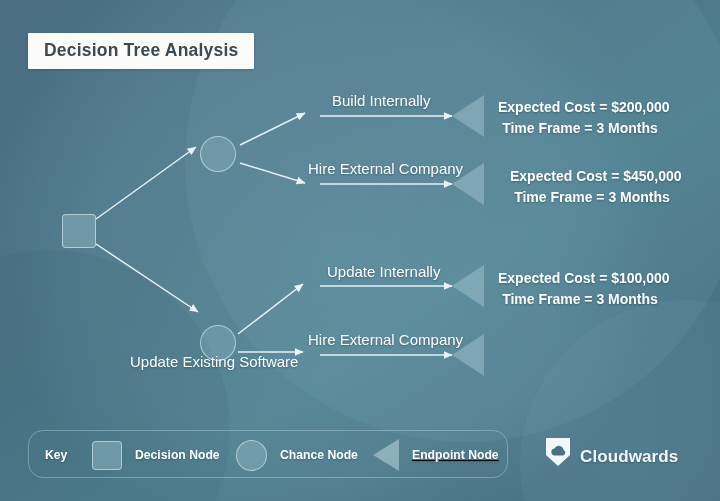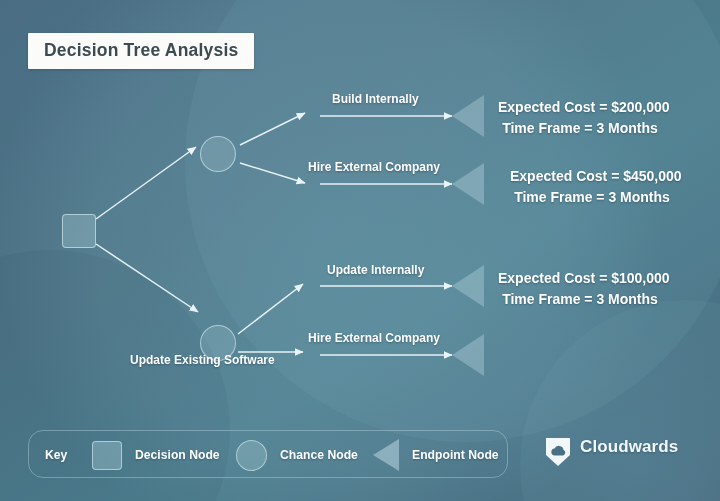--- a/index.html
+++ b/index.html
@@ -56,22 +56,22 @@
   #title-box .t {
     font-size:17.5px; font-weight:bold;
     color:#3c4a52; letter-spacing:0.2px;
     white-space:nowrap;
   }
 
   
   .lbl {
     position:absolute;
     color:#ffffff;
-    font-size:12px;
-    font-weight:bold;
+    font-size:15px;
+    font-weight:normal;
     white-space:nowrap;
     text-shadow:0 1px 2px rgba(20,45,60,0.40);
   }
   .outcome {
     position:absolute;
     color:#ffffff;
     font-size:14px;
     font-weight:bold;
     white-space:nowrap;
     text-align:center;
@@ -123,21 +123,21 @@
   .lg-tri {
     width:0;height:0;
     border-top:16px solid transparent;
     border-bottom:16px solid transparent;
     border-right:26px solid rgba(196,222,232,0.50);
   }
 
   
   #brand {
     position:absolute; left:545px; top:437px;
-    display:flex; align-items:flex-start; gap:9px;
+    display:flex; align-items:flex-end; gap:9px;
   }
   #brand .name {
     color:#f2f7f9; font-size:17px; font-weight:bold; letter-spacing:0.1px;
     text-shadow:0 1px 2px rgba(20,45,60,0.35);
   }
 </style>
 </head>
 <body>
 
 <div id="canvas">
@@ -221,21 +221,21 @@
     <div class="lg-item" style="left:63px; gap:13px;">
       <span class="lg-sq"></span>
       <span class="lg-text">Decision Node</span>
     </div>
 
     <div class="lg-item" style="left:207px; gap:13px;">
       <span class="lg-ci"></span>
       <span class="lg-text">Chance Node</span>
     </div>
 
-    <div class="lg-item" style="left:344px; gap:13px;">
+    <div class="lg-item" style="left:344px; gap:13px;text-decoration:underline;">
       <span class="lg-tri"></span>
       <span class="lg-text">Endpoint Node</span>
     </div>
   </div>
 
   <div id="brand">
     <svg width="26" height="30" viewBox="0 0 26 30">
       <path d="M1,1 L25,1 L25,18 L13,29 L1,18 Z" fill="#f2f7f9"></path>
       <path d="M9.2,18.5 a3.6,3.6 0 0 1 0.3,-7.1 a4.9,4.9 0 0 1 9.1,1.5 a3,3 0 0 1 -0.5,5.6 Z" fill="#4a7183"></path>
     </svg>

